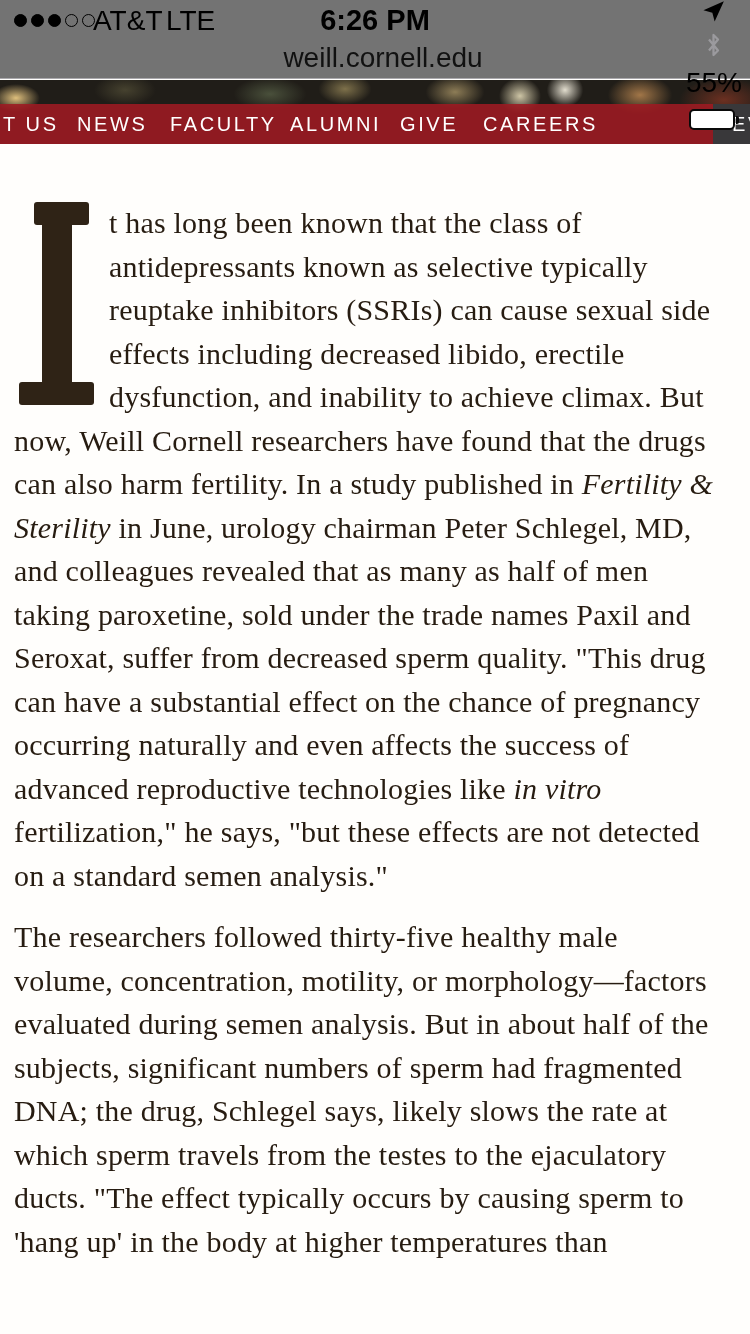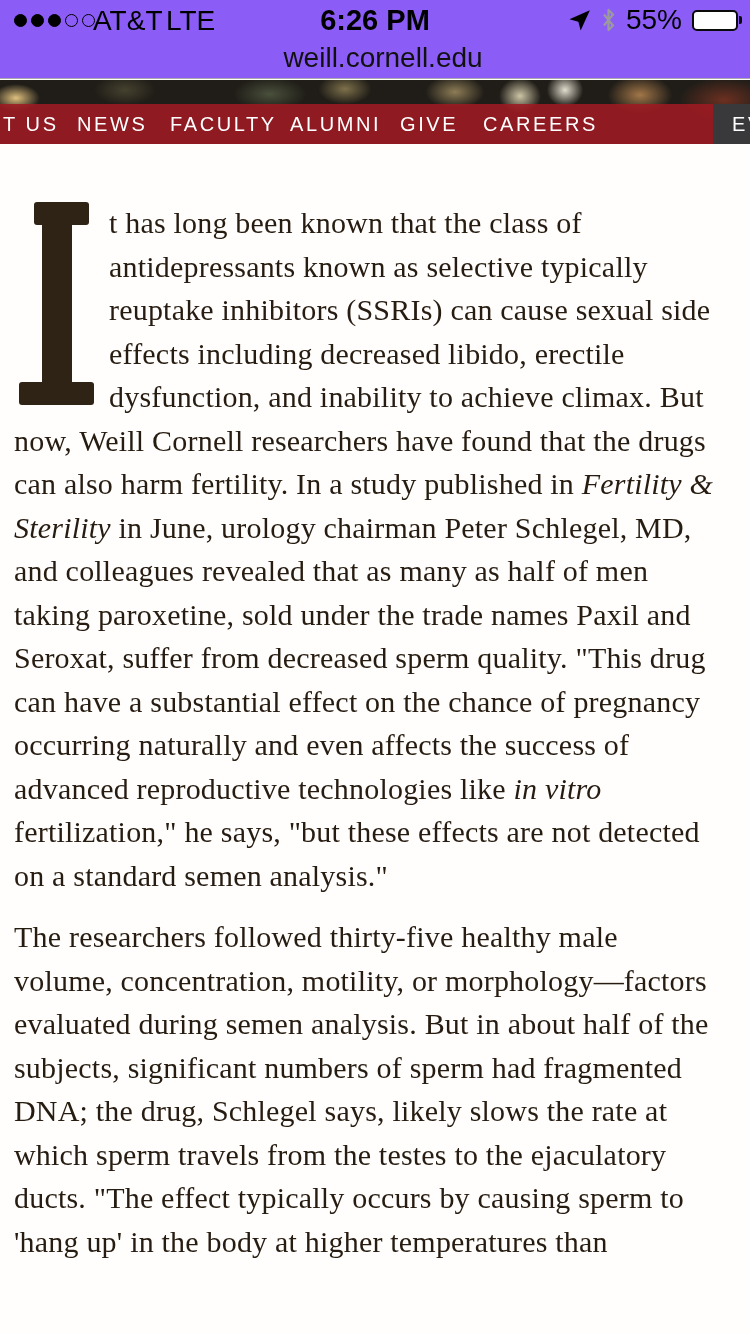--- a/index.html
+++ b/index.html
@@ -2,31 +2,31 @@
 <html><head>
 <meta charset="utf-8">
 <style>
   * { margin:0; padding:0; box-sizing:border-box; }
   html,body { width:750px; height:1334px; overflow:hidden; background:#fff; }
   .page { position:relative; width:750px; height:1334px; overflow:hidden;
           font-family:"Liberation Sans", sans-serif; background:#fffefc; }
 
   
   .chrome { position:absolute; top:0; left:0; width:750px; height:79px;
-            background:#8b5cf6; border-bottom:1px solid #a9a8ac; z-index:5; }
+            background:#737373; border-bottom:1px solid #a9a8ac; z-index:5; }
   .status-bar { position:relative; height:40px; }
   .signal { position:absolute; left:14px; top:14px; display:flex; gap:4px; }
   .dot { width:13px; height:13px; border-radius:50%; border:1.5px solid #000; }
   .dot.filled { background:#000; }
   .carrier { position:absolute; left:93px; top:5px; font-size:28px; color:#000; }
   .network { position:absolute; left:166px; top:5px; font-size:28px; color:#000; }
   .time { position:absolute; left:0; right:0; top:4px; text-align:center;
           font-size:29px; font-weight:600; color:#000; }
   .right-icons { position:absolute; right:8px; top:0; height:40px;
-                 display:flex; align-items:center; gap:10px; }
+                 display:flex; align-items:center; gap:10px;flex-direction:column; }
   .loc-arrow svg { display:block; }
   .bt svg { display:block; }
   .batt-pct { font-size:28px; color:#000; }
   .battery { display:flex; align-items:center; }
   .battery-body { width:46px; height:21px; border:2px solid #0a0a0a; border-radius:5px;
                   padding:1.5px; background:#fff; }
   .battery-fill { height:100%; width:55%; background:#000; border-radius:1.5px; }
   .battery-nub { width:3px; height:8px; background:#0a0a0a;
                  border-radius:0 2px 2px 0; margin-left:1px; }
   .url-bar { position:relative; height:39px; }

